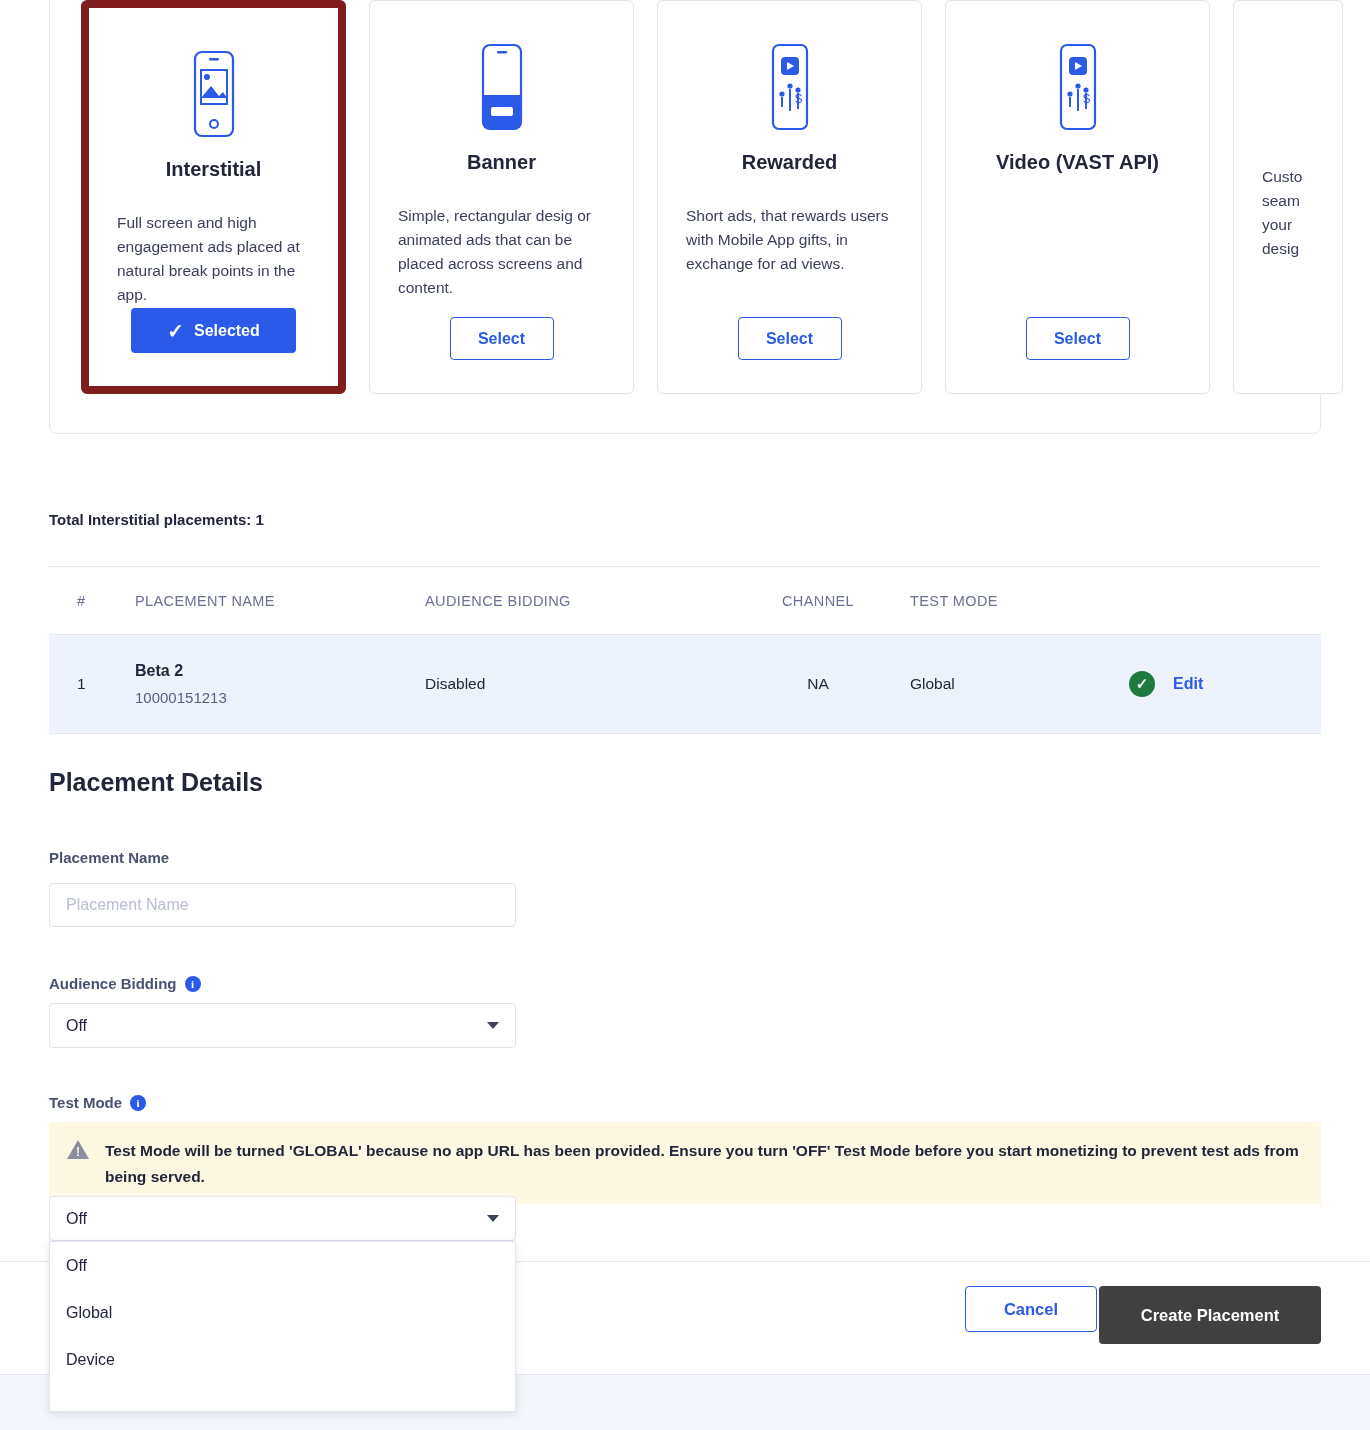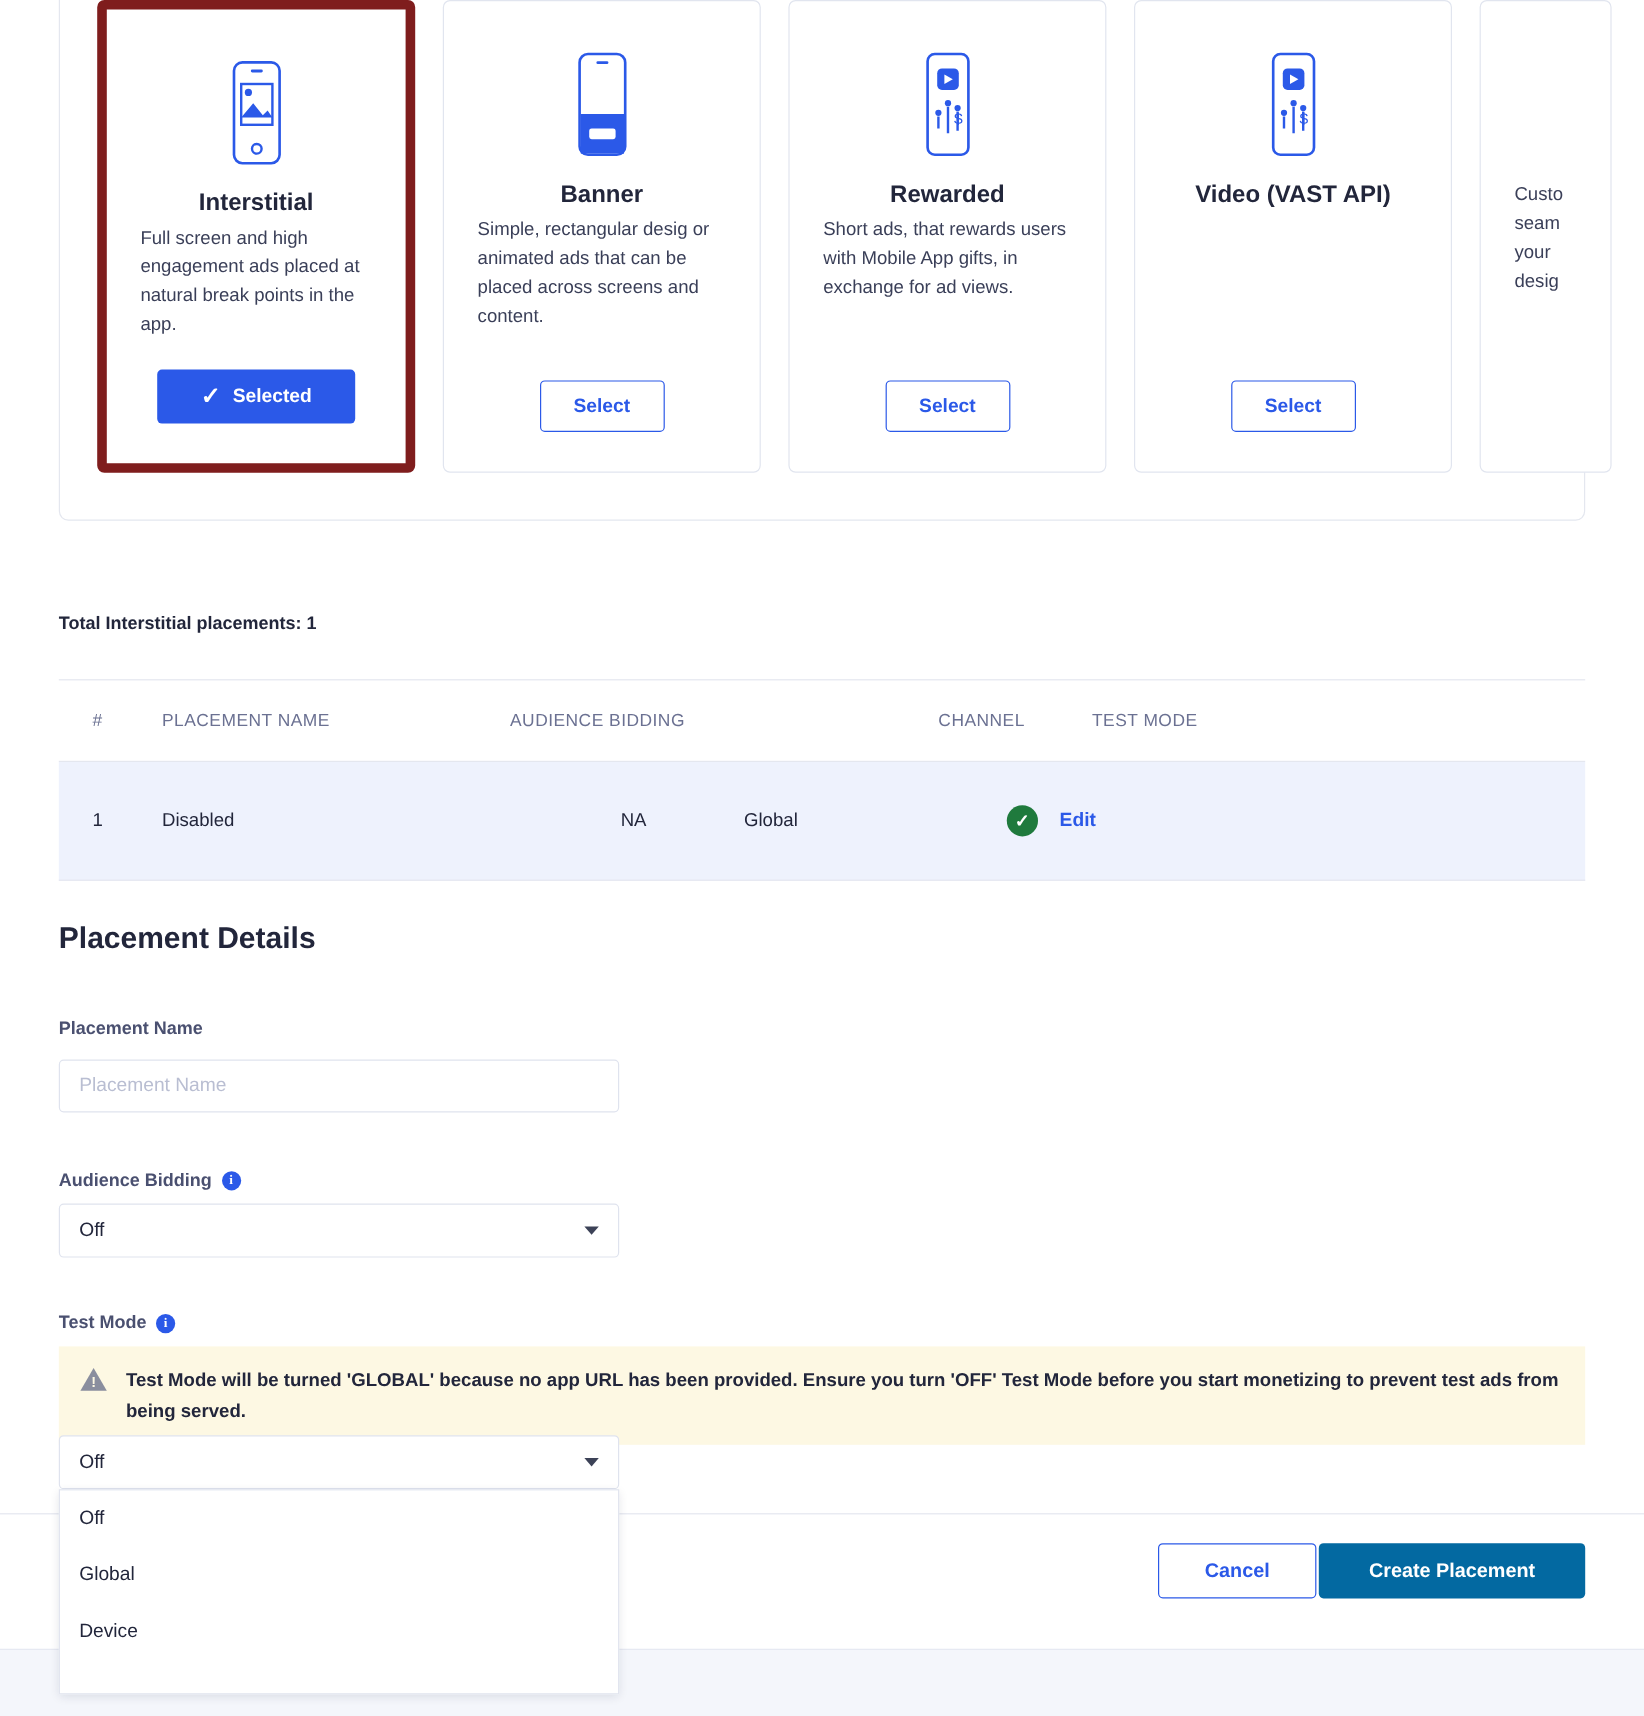--- a/index.html
+++ b/index.html
@@ -60,21 +60,21 @@
     text-align: center;
     font-size: 20px;
     font-weight: 700;
     color: #22263b;
     margin-top: 16px;
   }
   .fmt-desc {
     font-size: 15.5px;
     line-height: 24px;
     color: #3a3f58;
-    margin-top: 6px;
+    margin-top: 30px;
   }
   .fmt-btn-wrap {
     position: absolute;
     left: 0;
     right: 0;
     bottom: 33px;
     display: flex;
     justify-content: center;
   }
   .btn-select {
@@ -326,24 +326,24 @@
     background: #fff;
     color: #2b59e8;
     font-size: 16.5px;
     font-weight: 700;
     font-family: "Liberation Sans", sans-serif;
     cursor: pointer;
   }
   .btn-create {
     position: absolute;
     left: 1099px; top: 1286px;
-    width: 222px; height: 46px;
+    width: 222px; height: 58px;
     border: none;
     border-radius: 4px;
-    background: #0369a1;
+    background: #404040;
     color: #fff;
     font-size: 16.5px;
     font-weight: 700;
     font-family: "Liberation Sans", sans-serif;
     cursor: pointer;
   }
   .page-bottom {
     position: absolute;
     left: 0; right: 0;
     top: 1374px;
@@ -456,20 +456,24 @@
   <div class="t-head">
     <div class="c0">#</div>
     <div class="c1">PLACEMENT NAME</div>
     <div class="c2">AUDIENCE BIDDING</div>
     <div class="c3">CHANNEL</div>
     <div class="c4">TEST MODE</div>
     <div class="c5"></div>
   </div>
   <div class="t-row">
     <div class="c0">1</div>
+    <div class="c1">
+      <div class="pl-name">Beta 2</div>
+      <div class="pl-id">10000151213</div>
+    </div>
     <div class="c2">Disabled</div>
     <div class="c3">NA</div>
     <div class="c4">Global</div>
     <div class="c5">
       <span class="ok-badge">✓</span>
       <a class="edit-link" href="#">Edit</a>
     </div>
   </div>
 </div>
 

